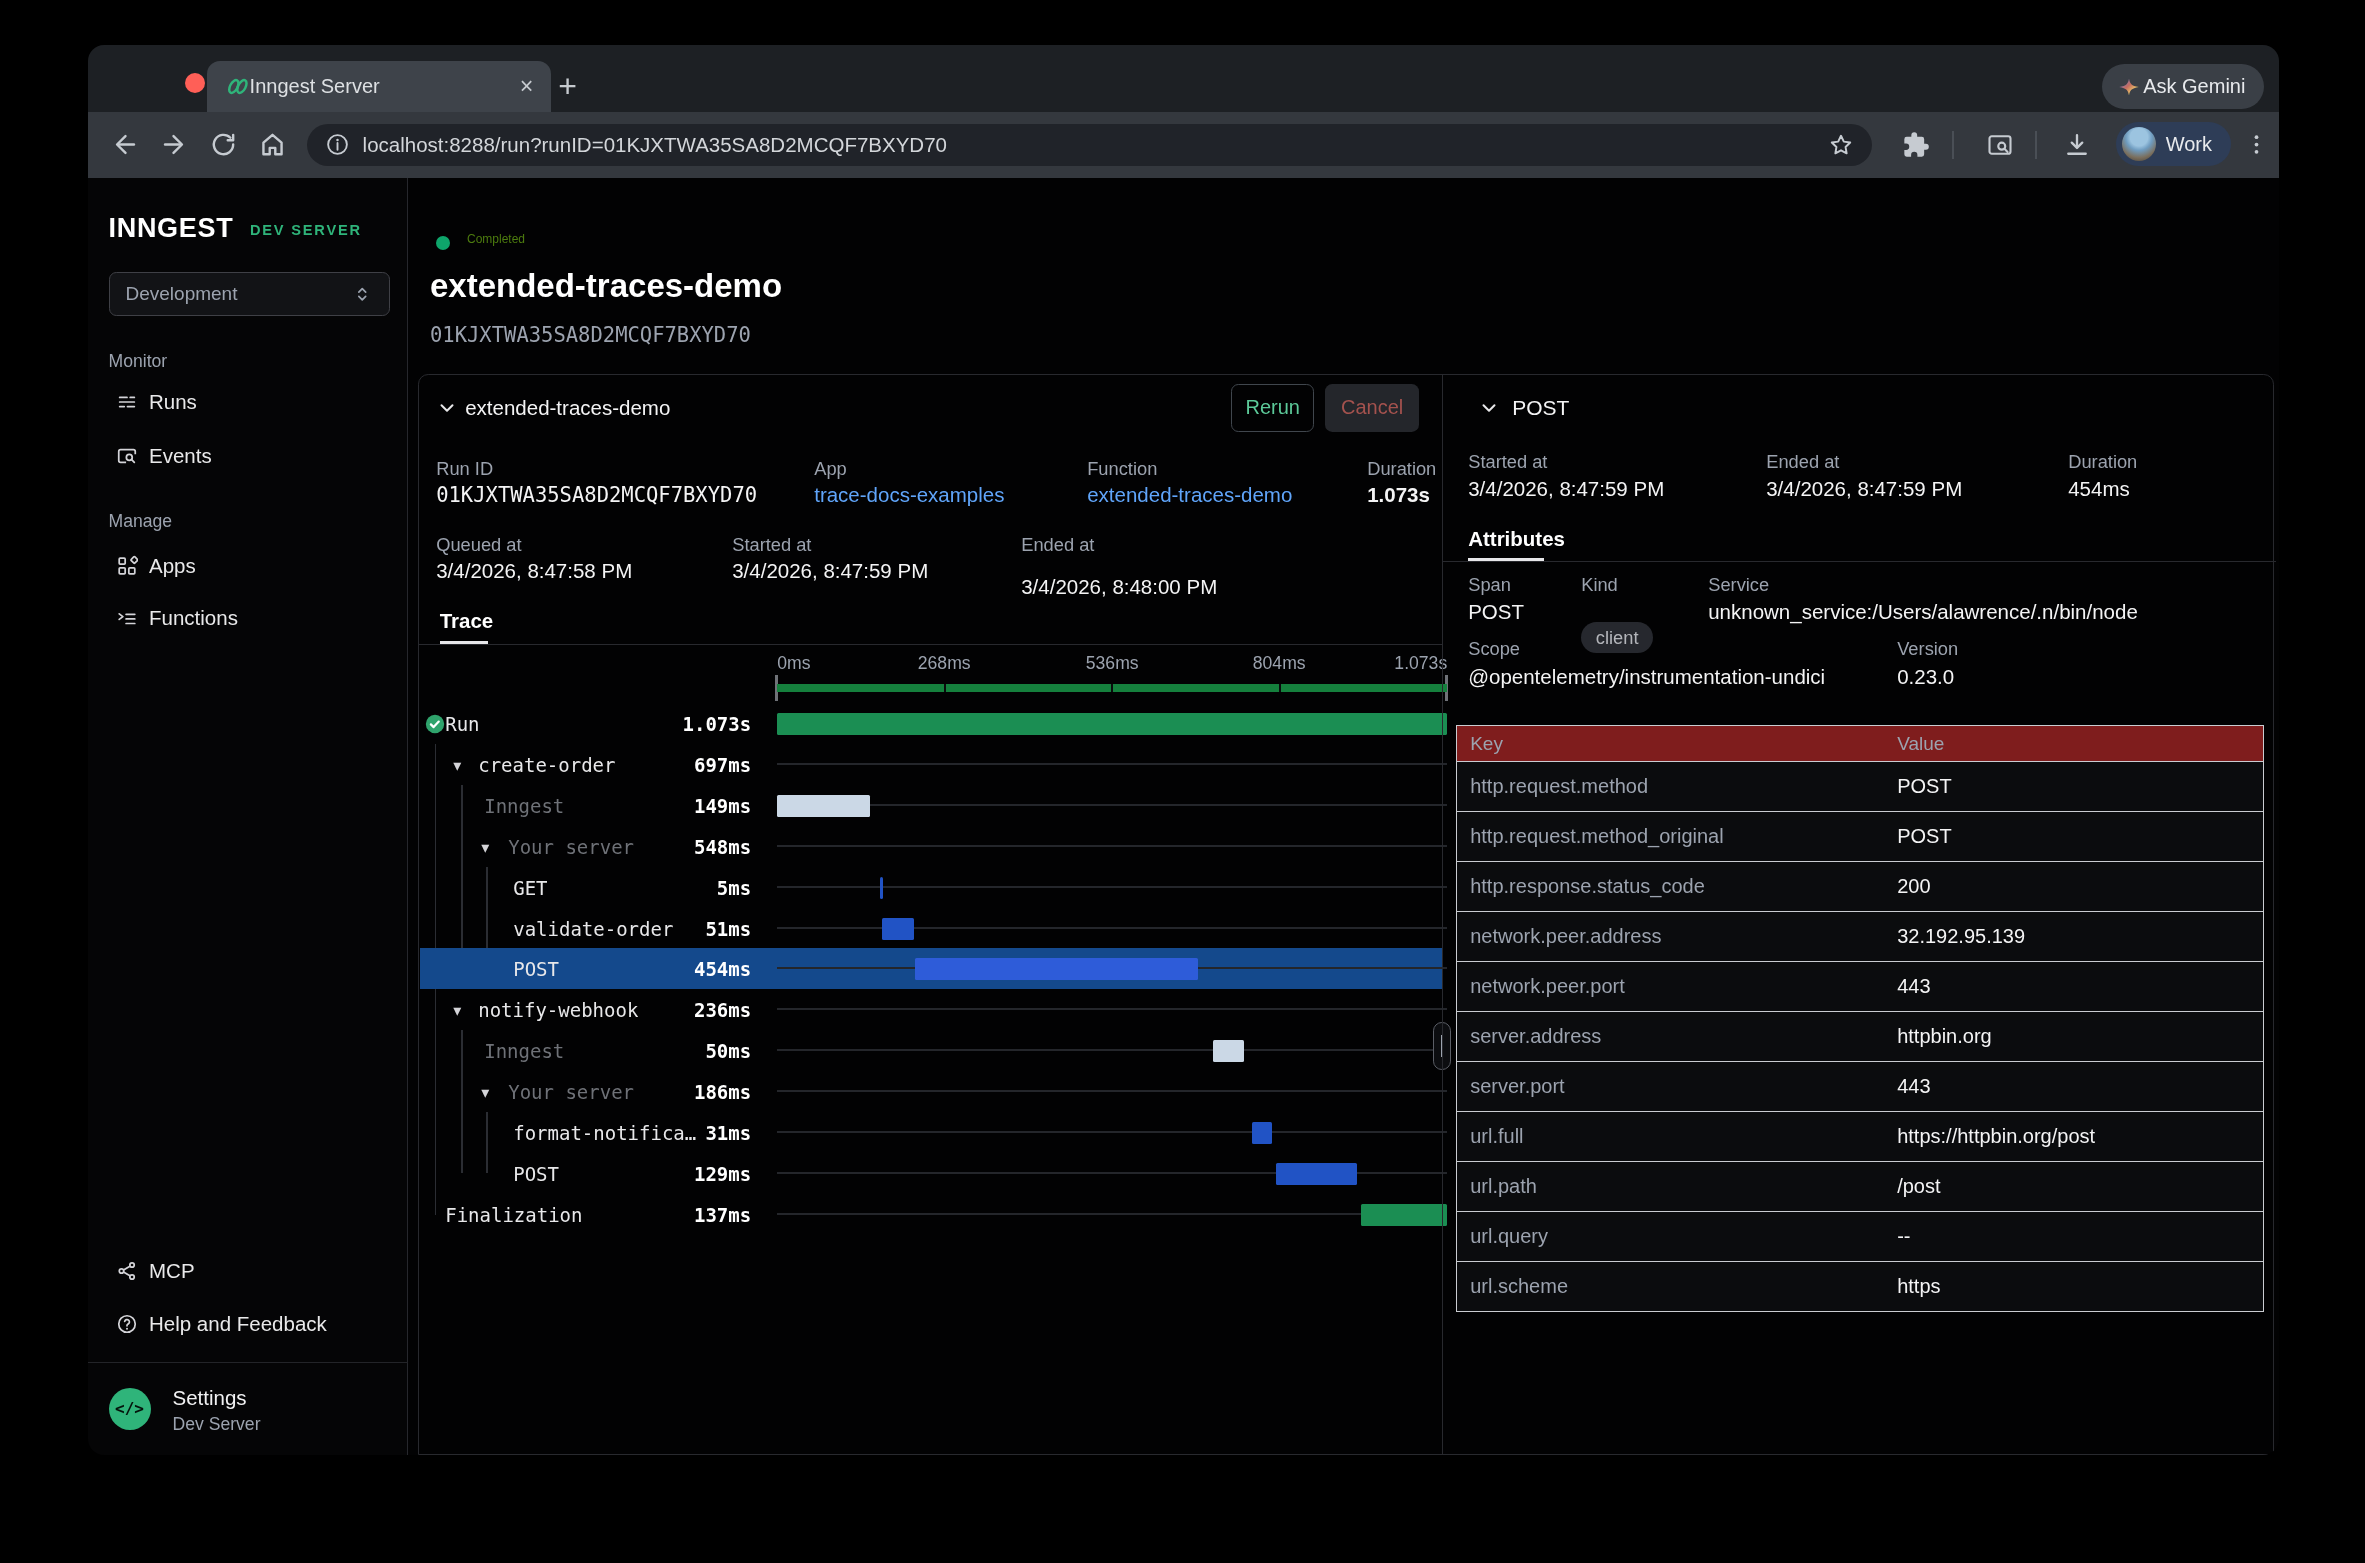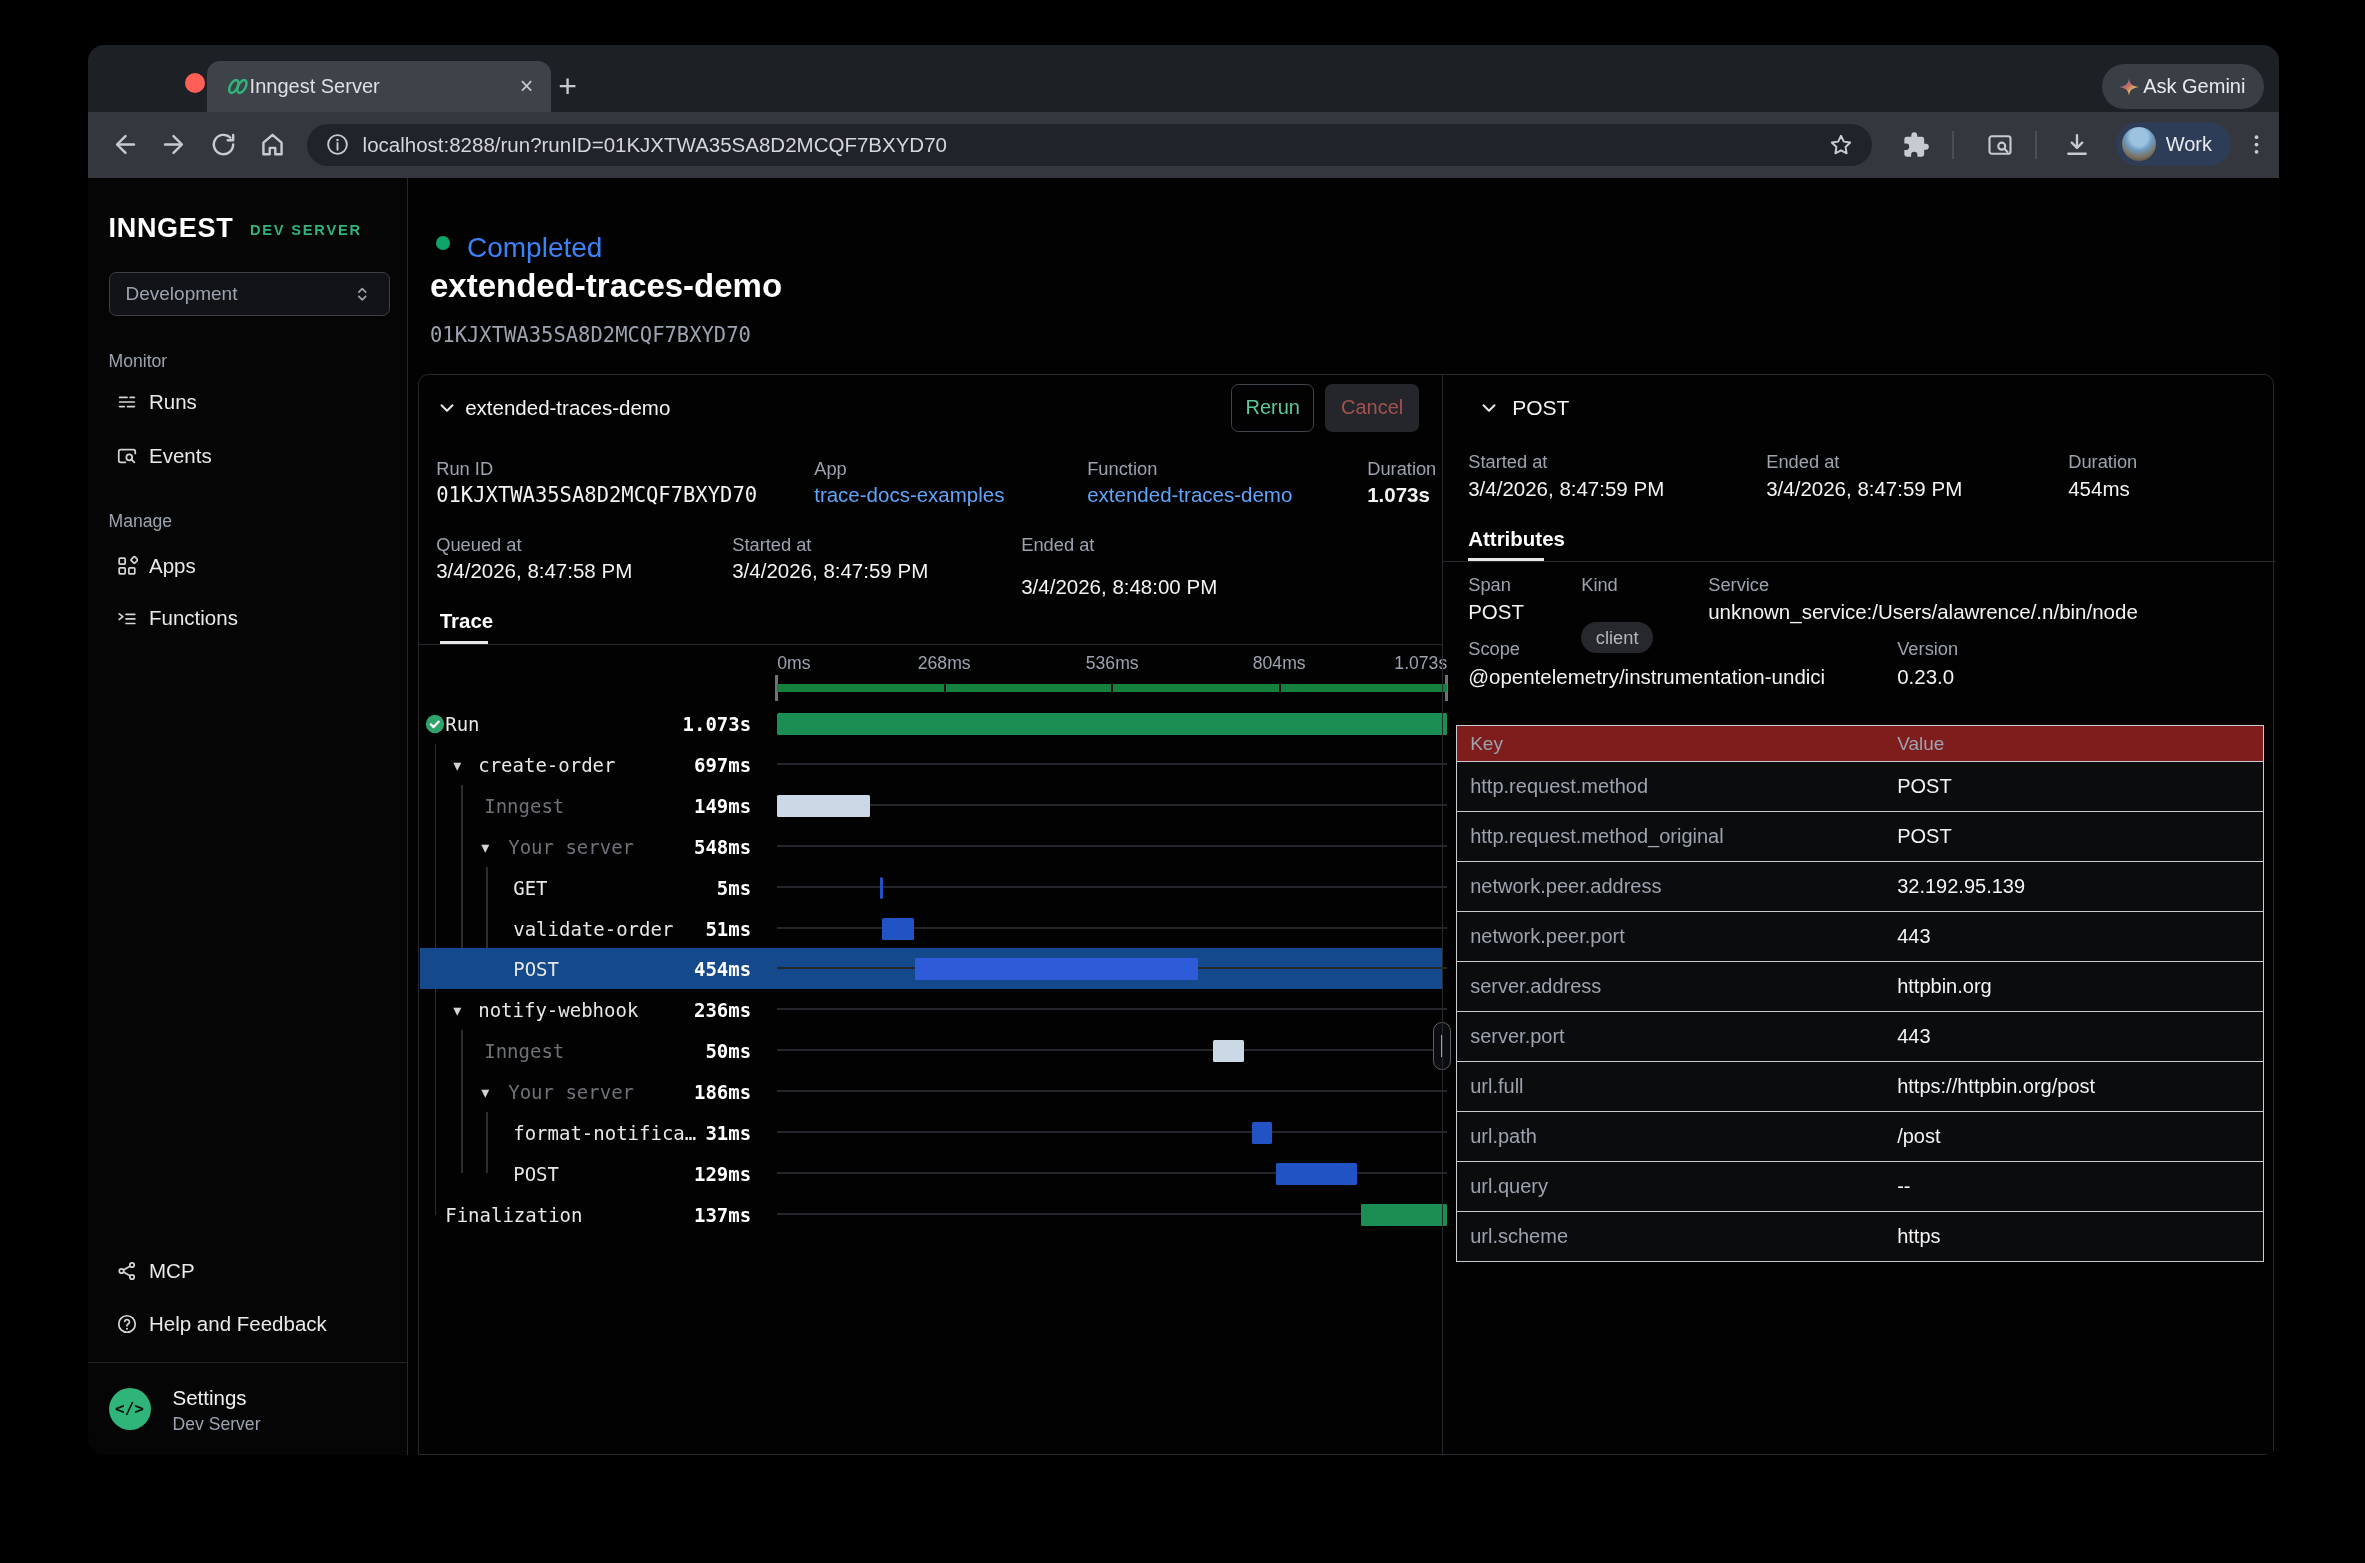--- a/index.html
+++ b/index.html
@@ -49,21 +49,21 @@
   .side-div { position:absolute; left:0; width:320px; height:0.7px; background:#232428; }
   .settings-row { position:absolute; left:20.5px; top:1208px; width:281px; height:59px; }
   .settings-ic { position:absolute; left:0; top:1.5px; width:42px; height:42px; border-radius:50%; background:#2fb47a;
                  display:flex; align-items:center; justify-content:center;
                  font-family:"DejaVu Sans Mono",monospace; font-weight:700; font-size:16px; color:#04130b; }
   .settings-t { position:absolute; left:64px; top:0; font-size:20.5px; color:#f2f2f3; }
   .settings-s { position:absolute; left:64px; top:28px; font-size:17.6px; color:#9ca3af; }
 
   .main { position:absolute; left:320px; top:0; right:0; bottom:0; }
   .status-dot { position:absolute; left:28px; top:58px; width:14px; height:14px; border-radius:50%; background:#0ea56b; }
-  .status-t { position:absolute; left:59px; top:54px; font-size:28px; color:#3b82f6; }
+  .status-t { position:absolute; left:59px; top:54px; font-size:12px; color:#4d7c0f; }
   .page-title { position:absolute; left:22px; top:89px; font-size:33px; font-weight:600; color:#fff; }
   .run-id { position:absolute; left:22px; top:145px; font-family:"DejaVu Sans Mono",monospace; font-size:20.5px; color:#9ca3af; }
 
   .card { position:absolute; left:10.2px; top:196px; width:1856px; height:1081px;
           border:0.7px solid #28292e; border-radius:10.2px 10.2px 0 0; }
   .pane-left { position:absolute; left:0; top:0; width:1023px; height:100%; }
   .pane-right { position:absolute; left:1023px; top:0; width:834px; height:100%; border-left:0.7px solid #28292e; }
 
   .chev { width:22px; height:22px; }
   .card-h-name { position:absolute; left:46px; top:20.5px; font-size:20.5px; color:#f4f4f5; }
@@ -512,20 +512,24 @@
               <div id="attr-rows">
                   <div class="attr-row">
                     <div class="k">http.request.method</div>
                     <div class="v">POST</div>
                   </div>
                   <div class="attr-row">
                     <div class="k">http.request.method_original</div>
                     <div class="v">POST</div>
                   </div>
                   <div class="attr-row">
+                    <div class="k">http.response.status_code</div>
+                    <div class="v">200</div>
+                  </div>
+                  <div class="attr-row">
                     <div class="k">network.peer.address</div>
                     <div class="v">32.192.95.139</div>
                   </div>
                   <div class="attr-row">
                     <div class="k">network.peer.port</div>
                     <div class="v">443</div>
                   </div>
                   <div class="attr-row">
                     <div class="k">server.address</div>
                     <div class="v">httpbin.org</div>

